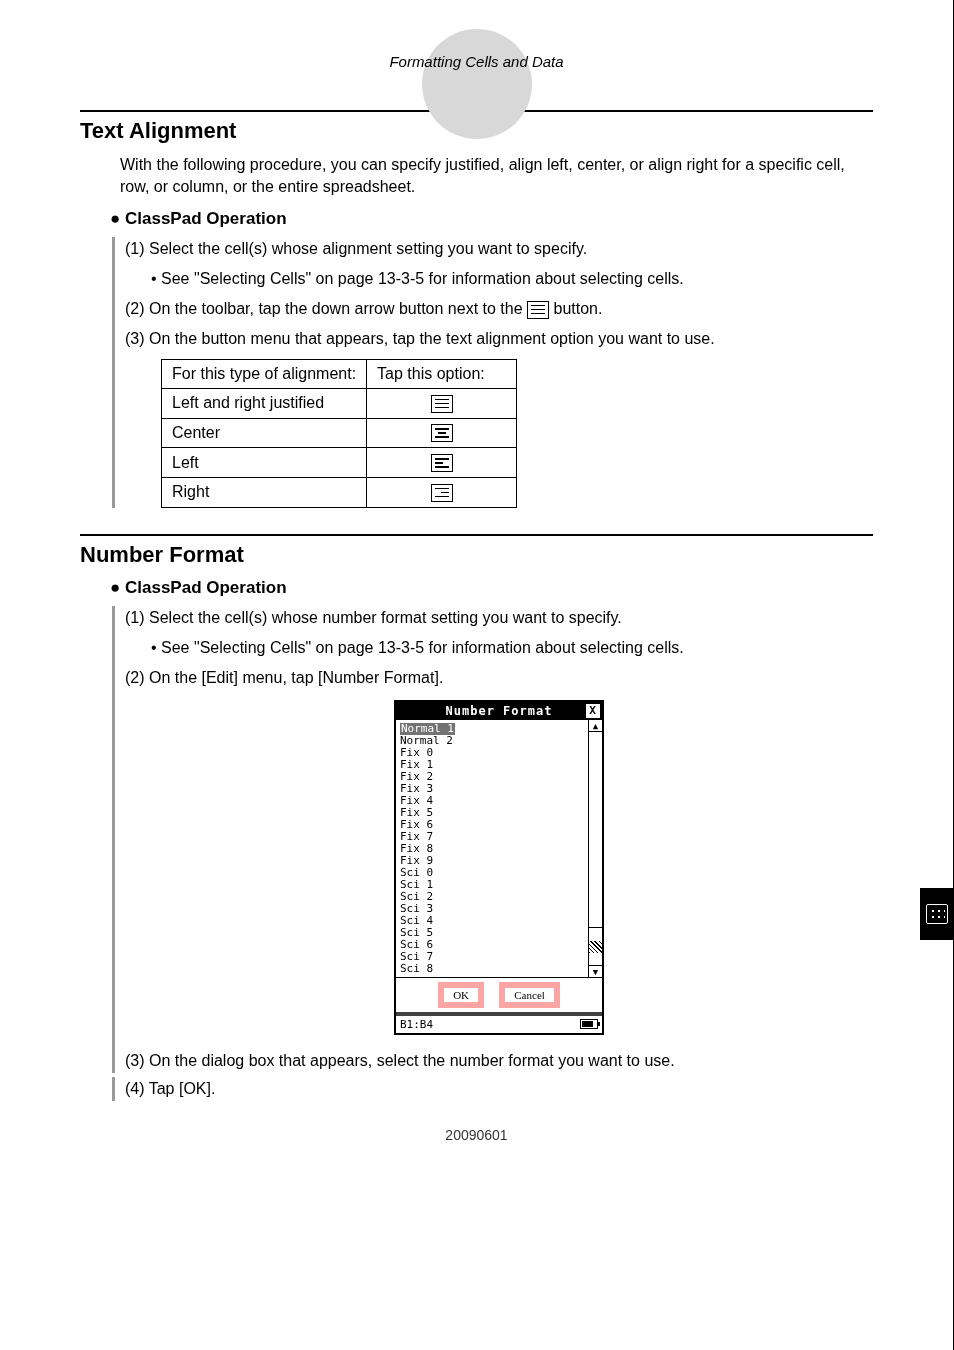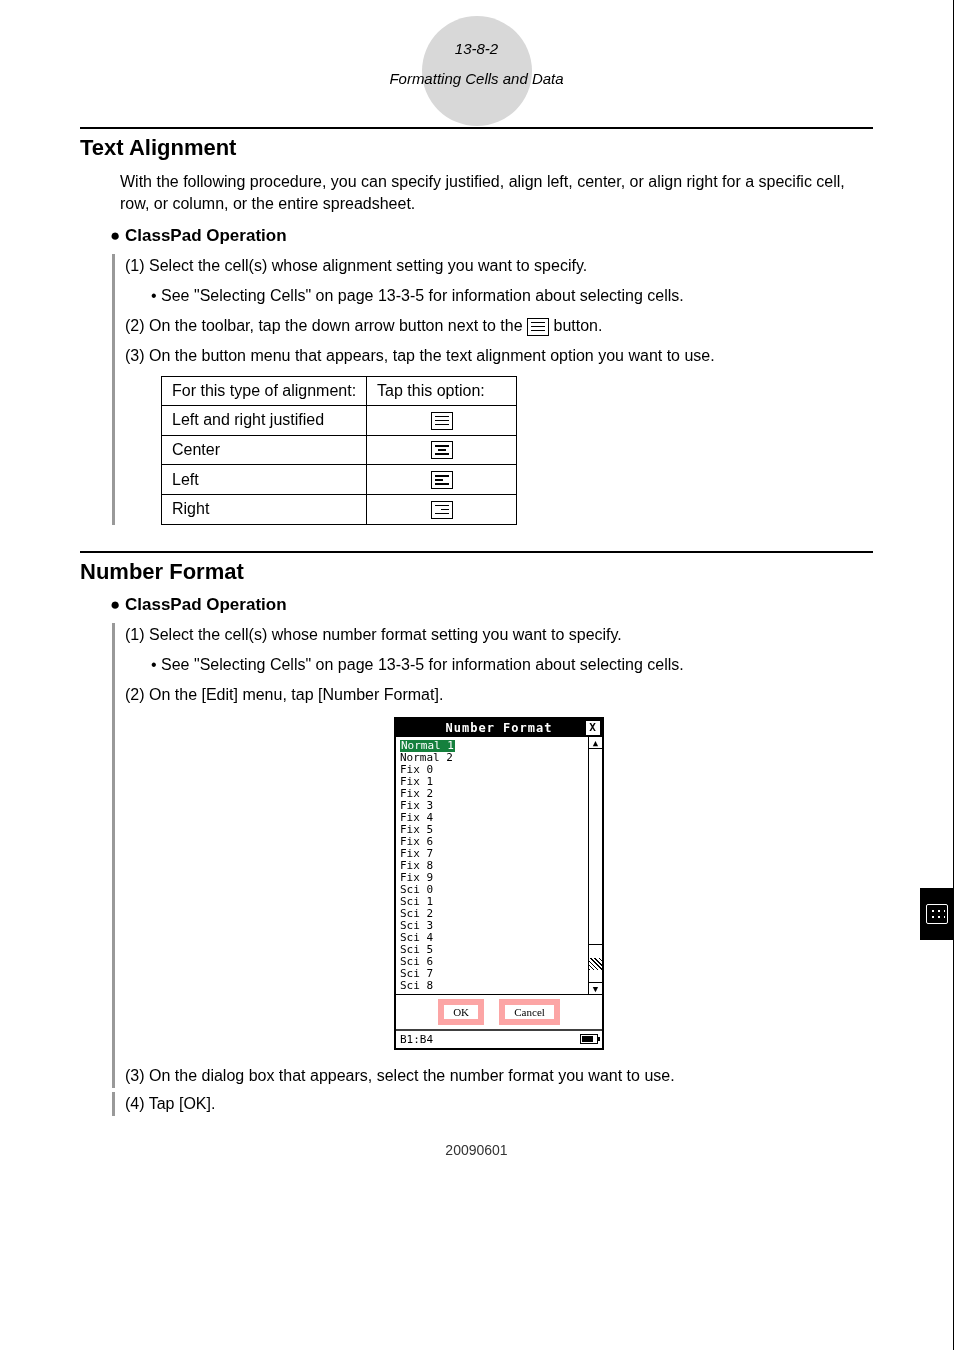--- a/index.html
+++ b/index.html
@@ -28,50 +28,49 @@
   .icon-left .line:nth-child(1){ top:3px; left:3px; right:3px;} .icon-left .line:nth-child(2){ top:7px; left:3px; right:9px;} .icon-left .line:nth-child(3){ top:11px; left:3px; right:3px;}
   .icon-center .line:nth-child(1){ top:3px; left:3px; right:3px;} .icon-center .line:nth-child(2){ top:7px; left:6px; right:6px;} .icon-center .line:nth-child(3){ top:11px; left:3px; right:3px;}
   .icon-right .line:nth-child(1){ top:3px; left:3px; right:3px;} .icon-right .line:nth-child(2){ top:7px; left:9px; right:3px;} .icon-right .line:nth-child(3){ top:11px; left:3px; right:3px;}
   .dialog-wrap { display:flex; justify-content:center; margin:10px 0 14px 0; }
   .dialog { width: 210px; border: 2px solid #000; font-family: monospace; font-size: 12px; background:#fff; }
   .dialog-title { background:#000; color:#fff; font-weight:bold; text-align:center; padding:2px 4px; position:relative; font-family: monospace; letter-spacing:1px;}
   .dialog-close { position:absolute; right:2px; top:2px; width:14px; height:14px; background:#fff; color:#000; font-size:11px; line-height:14px; text-align:center; font-weight:bold;}
   .dialog-listarea { display:flex; }
   .dialog-list { flex:1; padding:2px 4px; line-height:12px; }
   .dialog-list .item { white-space:pre; font-size:11px; }
-  .dialog-list .item.selected { background:#15803d; color:#fff; display:inline-block; padding:0 1px; }
+  .dialog-list .item.selected { background:#737373; color:#fff; display:inline-block; padding:0 1px; }
   .dialog-scrollbar { width:14px; border-left:1px solid #000; display:flex; flex-direction:column; }
   .dialog-scrollbar .arrow { height:12px; border-bottom:1px solid #000; text-align:center; font-size:9px; line-height:12px; }
   .dialog-scrollbar .arrow.down { border-bottom:none; border-top:1px solid #000; }
   .dialog-scrollbar .track { flex:1; background:#fff; position:relative; }
   .dialog-scrollbar .thumb { position:absolute; top:0; left:0; right:0; height:84%; background:#fff; border-bottom:1px solid #000;}
   .dialog-scrollbar .hatched { position:absolute; bottom:12px; left:0; right:0; height:12px; background: repeating-linear-gradient(45deg,#000,#000 1px,#fff 1px,#fff 3px);}
   .dialog-buttons { text-align:center; padding:4px; border-top:1px solid #000;}
   .dialog-buttons span { display:inline-block; border:6px solid #fca5a5; padding:1px 9px; margin:0 4px; font-size:11px;font-family:Liberation Serif, serif; }
-  .dialog-status { border-top:2px solid #404040; padding:2px 4px; display:flex; justify-content:space-between; align-items:center; font-size:11px; }
+  .dialog-status { border-top:4px solid #404040; padding:2px 4px; display:flex; justify-content:space-between; align-items:center; font-size:11px; }
   .battery { width:18px; height:10px; border:1px solid #000; position:relative; }
   .battery::after { content:""; position:absolute; right:-3px; top:2px; width:2px; height:4px; background:#000; }
   .battery .fill { position:absolute; left:1px; top:1px; bottom:1px; width:70%; background:#000; }
   .side-tab { position:absolute; right:-1px; top:888px; width:34px; height:52px; background:#000; display:flex; align-items:center; justify-content:center; }
   .side-tab-inner { width:22px; height:20px; border:1px solid #fff; border-radius:2px; position:relative; }
   .side-tab-inner::before { content:""; position:absolute; top:2px; left:2px; right:2px; bottom:2px; background: radial-gradient(circle at 4px 4px,#fff 1px,transparent 1px), radial-gradient(circle at 10px 4px,#fff 1px,transparent 1px), radial-gradient(circle at 16px 4px,#fff 1px,transparent 1px), radial-gradient(circle at 4px 10px,#fff 1px,transparent 1px), radial-gradient(circle at 10px 10px,#fff 1px,transparent 1px), radial-gradient(circle at 16px 10px,#fff 1px,transparent 1px);}
   .footer-num { text-align:center; font-size:14px; color:#333; margin-top:20px; }
   .section-block { margin-bottom: 26px; }
 </style>
 </head>
 <body>
 
 <div class="page">
   <div class="side-tab">
       <div class="side-tab-inner"></div>
     </div>
 
   <div class="page-header">
     <div class="header-circle"></div>
-    <div class="page-num">13-8-2</div>
     <div class="page-subtitle">Formatting Cells and Data</div>
   </div>
 
   <div class="section-block">
     <hr class="section-rule">
     <h2 class="section-heading">Text Alignment</h2>
     <p class="body-text">With the following procedure, you can specify justified, align left, center, or align right for a specific cell, row, or column, or the entire spreadsheet.</p>
     <div class="op-heading">ClassPad Operation</div>
     <div class="steps">
       <div class="step">(1) Select the cell(s) whose alignment setting you want to specify.</div>

